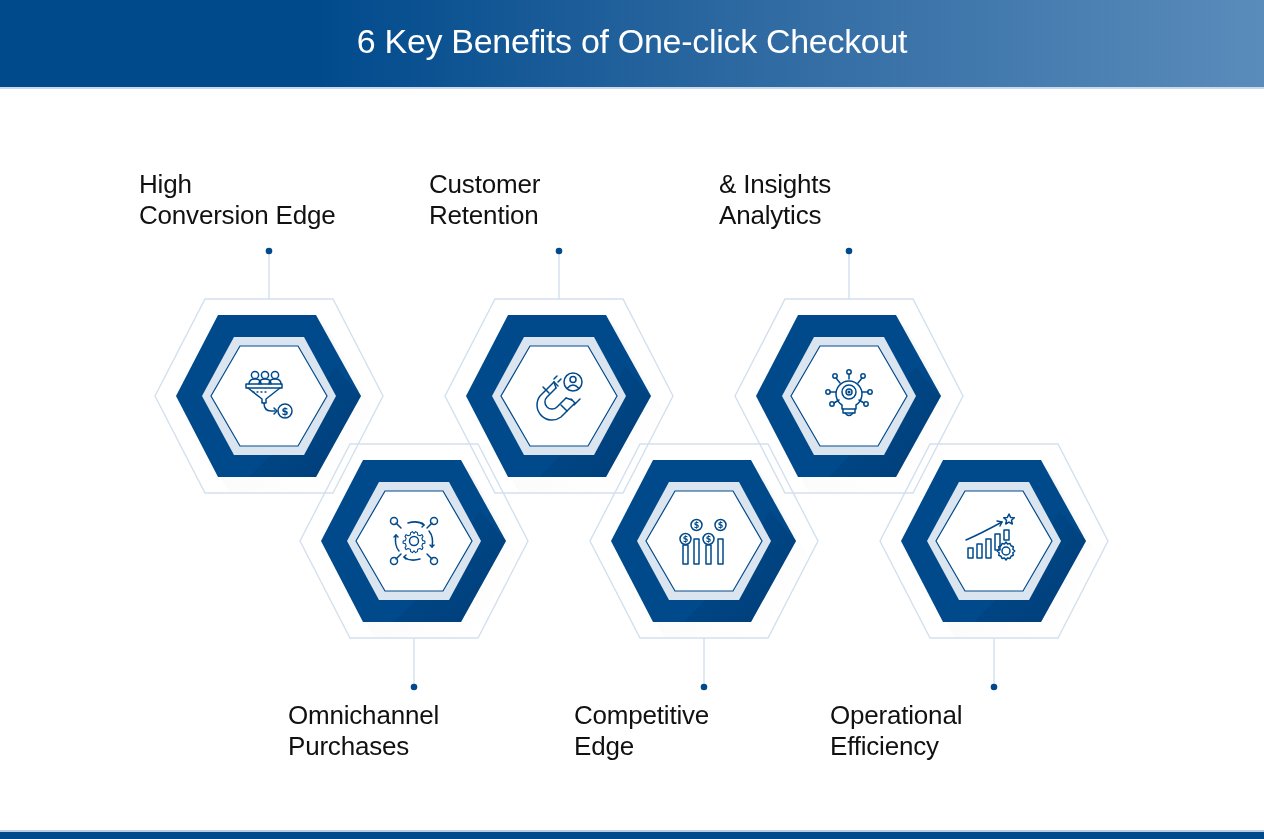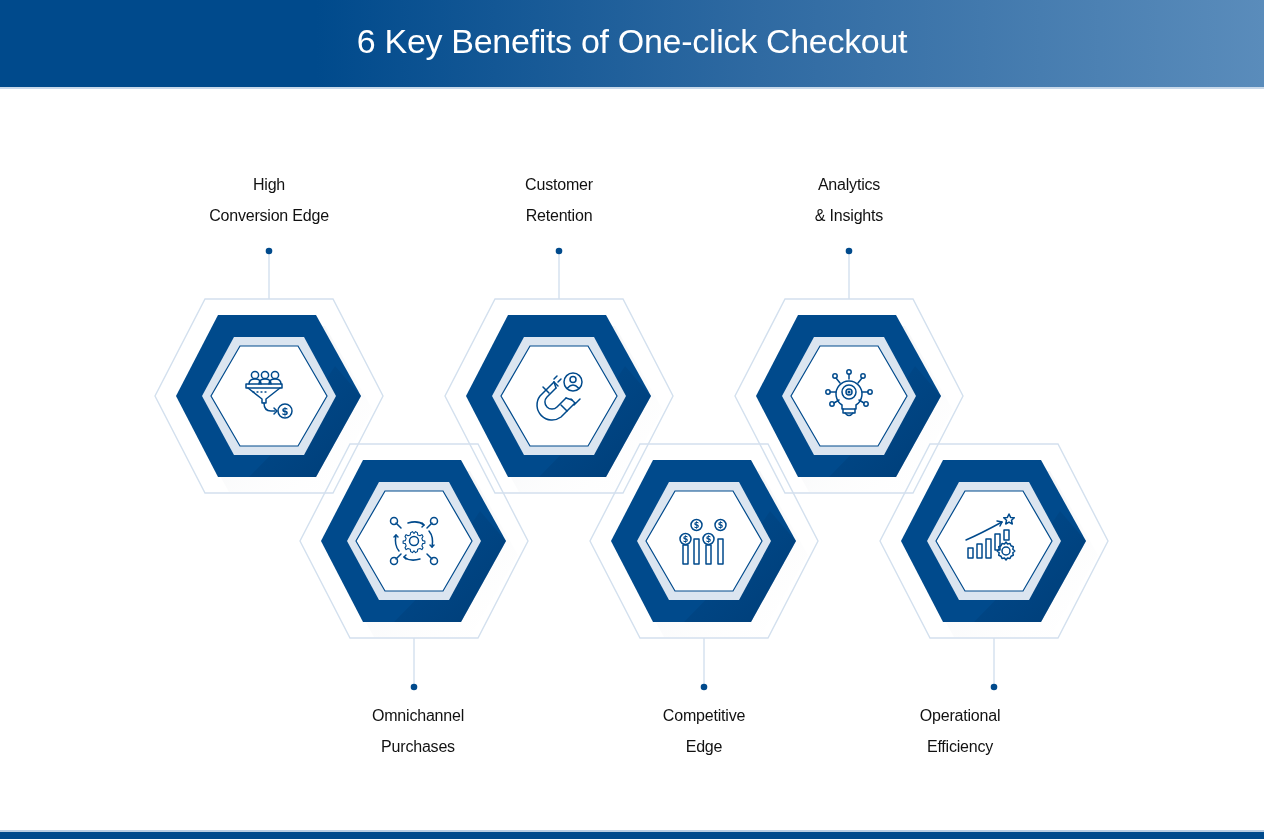--- a/index.html
+++ b/index.html
@@ -21,22 +21,22 @@
     margin-top: -4px;
   }
   .footer-line-light {
     position: absolute; left: 0; top: 830px; width: 1264px; height: 2px; background: #b9cde2;
   }
   .footer {
     position: absolute; left: 0; top: 832px; width: 1264px; height: 7px; background: #004a8c;
   }
   svg.diagram { position: absolute; left: 0; top: 0; }
   .label {
-    position: absolute; width: 260px; text-align: center;
-    font-size: 16px; line-height: 31px; color: #111111; font-weight: 400;
+    position: absolute; width: 260px; 
+    font-size: 26px; line-height: 31px; color: #111111; font-weight: 400;
     letter-spacing: -0.2px;
   }
 </style>
 </head>
 <body>
 
 <div class="header">
   <div class="title">6 Key Benefits of One-click Checkout</div>
 </div>
 <div class="header-line"></div>
@@ -199,22 +199,22 @@
 
 <div class="label" style="left:139px; top:169px;">
   <div>High</div>
   <div>Conversion Edge</div>
 </div>
 <div class="label" style="left:429px; top:169px;">
   <div>Customer</div>
   <div>Retention</div>
 </div>
 <div class="label" style="left:719px; top:169px;">
+  <div>&amp; Insights</div>
   <div>Analytics</div>
-  <div>&amp; Insights</div>
 </div>
 <div class="label" style="left:288px; top:700px;">
   <div>Omnichannel</div>
   <div>Purchases</div>
 </div>
 <div class="label" style="left:574px; top:700px;">
   <div>Competitive</div>
   <div>Edge</div>
 </div>
 <div class="label" style="left:830px; top:700px;">

